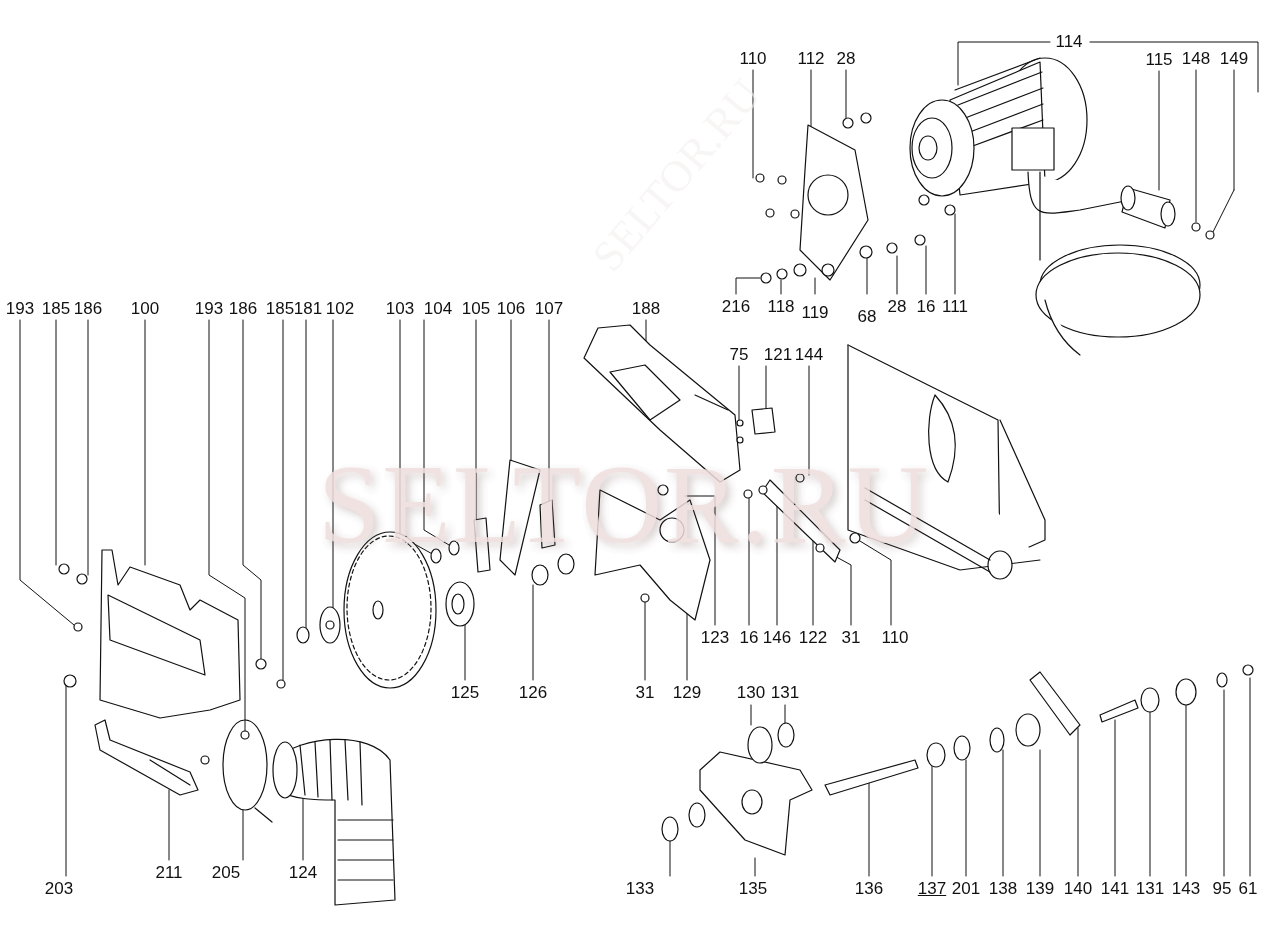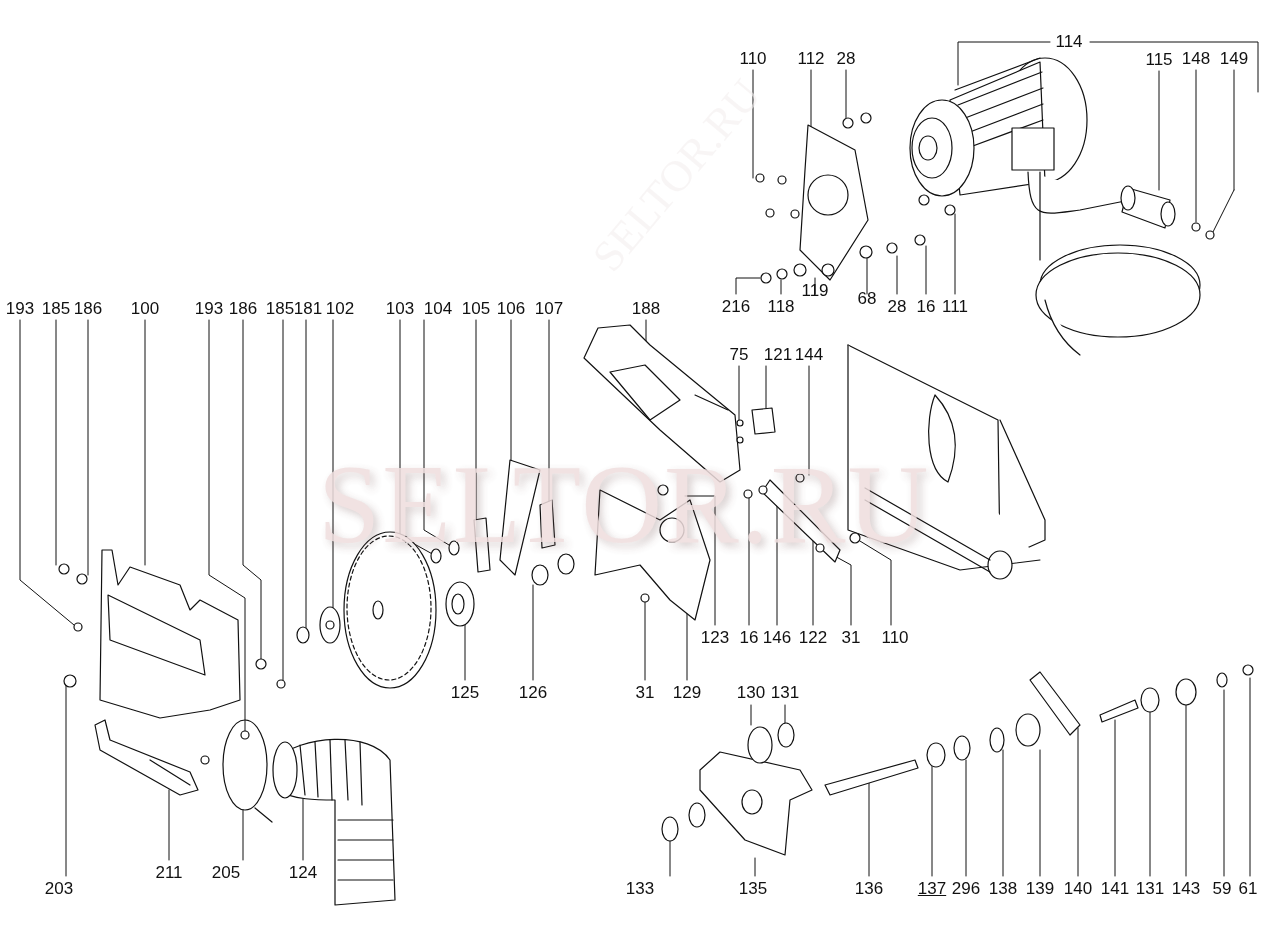--- a/index.html
+++ b/index.html
@@ -246,22 +246,22 @@
   <div id="labels">
       <div class="lbl" style="left: 753px; top: 50px;">110</div>
       <div class="lbl" style="left: 811px; top: 50px;">112</div>
       <div class="lbl" style="left: 846px; top: 50px;">28</div>
       <div class="lbl" style="left: 1069px; top: 33px;">114</div>
       <div class="lbl" style="left: 1159px; top: 51px;">115</div>
       <div class="lbl" style="left: 1196px; top: 50px;">148</div>
       <div class="lbl" style="left: 1234px; top: 50px; text-align: center;">149</div>
       <div class="lbl" style="left: 736px; top: 298px;">216</div>
       <div class="lbl" style="left: 781px; top: 298px;">118</div>
-      <div class="lbl" style="left: 815px; top: 282px;">119</div>
-      <div class="lbl" style="left: 867px; top: 290px; text-align: center;">68</div>
+      <div class="lbl" style="left: 815px; top: 304px;">119</div>
+      <div class="lbl" style="left: 867px; top: 308px; text-align: center;">68</div>
       <div class="lbl" style="left: 897px; top: 298px;">28</div>
       <div class="lbl" style="left: 926px; top: 298px;">16</div>
       <div class="lbl" style="left: 955px; top: 298px;">111</div>
       <div class="lbl" style="left: 20px; top: 300px;">193</div>
       <div class="lbl" style="left: 56px; top: 300px;">185</div>
       <div class="lbl" style="left: 88px; top: 300px;">186</div>
       <div class="lbl" style="left: 145px; top: 300px;">100</div>
       <div class="lbl" style="left: 209px; top: 300px;">193</div>
       <div class="lbl" style="left: 243px; top: 300px;">186</div>
       <div class="lbl" style="left: 280px; top: 300px;">185</div>
@@ -289,23 +289,23 @@
       <div class="lbl" style="left: 751px; top: 684px;">130</div>
       <div class="lbl" style="left: 785px; top: 684px;">131</div>
       <div class="lbl" style="left: 169px; top: 864px;">211</div>
       <div class="lbl" style="left: 226px; top: 864px;">205</div>
       <div class="lbl" style="left: 303px; top: 864px;">124</div>
       <div class="lbl" style="left: 59px; top: 880px;">203</div>
       <div class="lbl" style="left: 640px; top: 880px;">133</div>
       <div class="lbl" style="left: 753px; top: 880px;">135</div>
       <div class="lbl" style="left: 869px; top: 880px;">136</div>
       <div class="lbl" style="left: 932px; top: 880px; text-decoration: underline;">137</div>
-      <div class="lbl" style="left: 966px; top: 880px;">296</div>
+      <div class="lbl" style="left: 966px; top: 880px;">201</div>
       <div class="lbl" style="left: 1003px; top: 880px;">138</div>
       <div class="lbl" style="left: 1040px; top: 880px;">139</div>
       <div class="lbl" style="left: 1078px; top: 880px;">140</div>
       <div class="lbl" style="left: 1115px; top: 880px;">141</div>
       <div class="lbl" style="left: 1150px; top: 880px;">131</div>
       <div class="lbl" style="left: 1186px; top: 880px;">143</div>
-      <div class="lbl" style="left: 1222px; top: 880px;">59</div>
+      <div class="lbl" style="left: 1222px; top: 880px;">95</div>
       <div class="lbl" style="left: 1248px; top: 880px;">61</div>
     </div>
 </div>
 
 </body></html>

